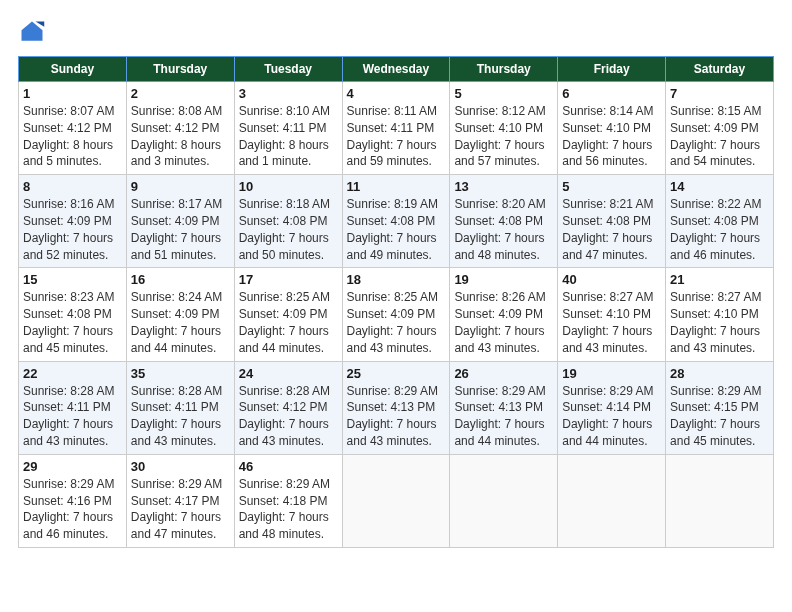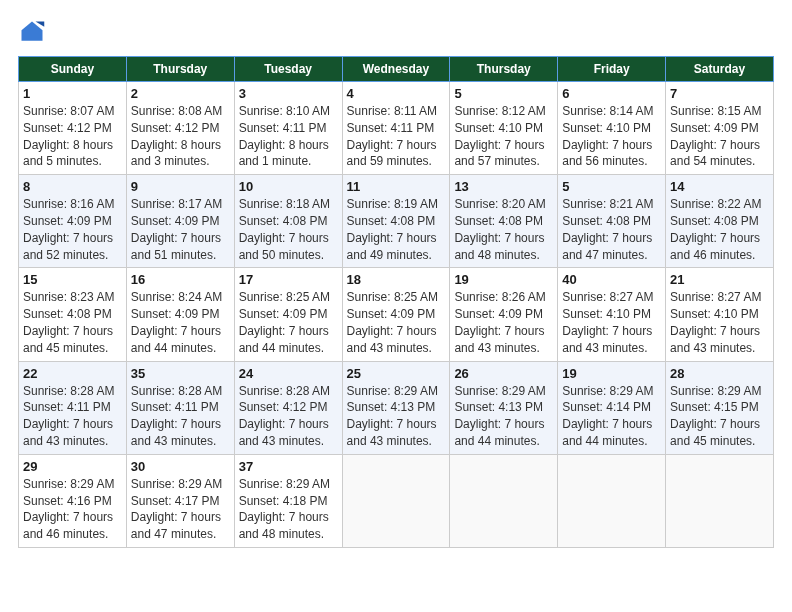--- a/index.html
+++ b/index.html
@@ -252,21 +252,21 @@
         <tr>
           <td>
             <span class="day-num">29</span>
             <div class="cell-text">Sunrise: 8:29 AM<br>Sunset: 4:16 PM<br>Daylight: 7 hours<br>and 46 minutes.</div>
           </td>
           <td>
             <span class="day-num">30</span>
             <div class="cell-text">Sunrise: 8:29 AM<br>Sunset: 4:17 PM<br>Daylight: 7 hours<br>and 47 minutes.</div>
           </td>
           <td>
-            <span class="day-num">37</span>
+            <span class="day-num">46</span>
             <div class="cell-text">Sunrise: 8:29 AM<br>Sunset: 4:18 PM<br>Daylight: 7 hours<br>and 48 minutes.</div>
           </td>
           <td class="empty"></td>
           <td class="empty"></td>
           <td class="empty"></td>
           <td class="empty"></td>
         </tr>
       </tbody>
   </table>
 </div>

